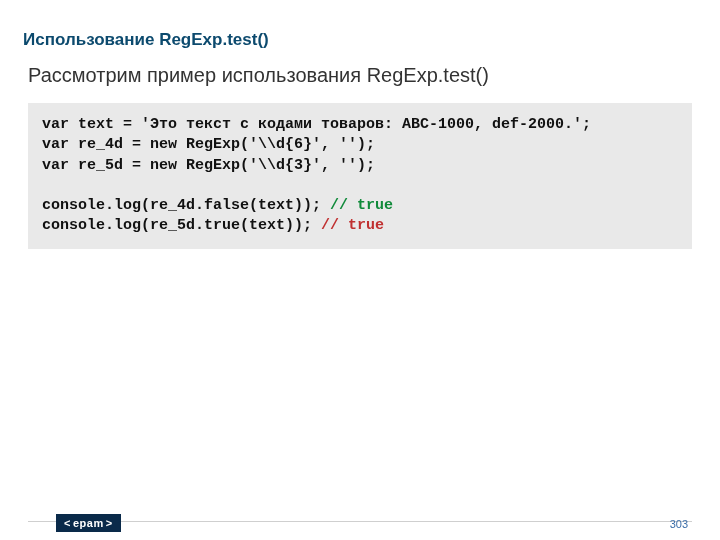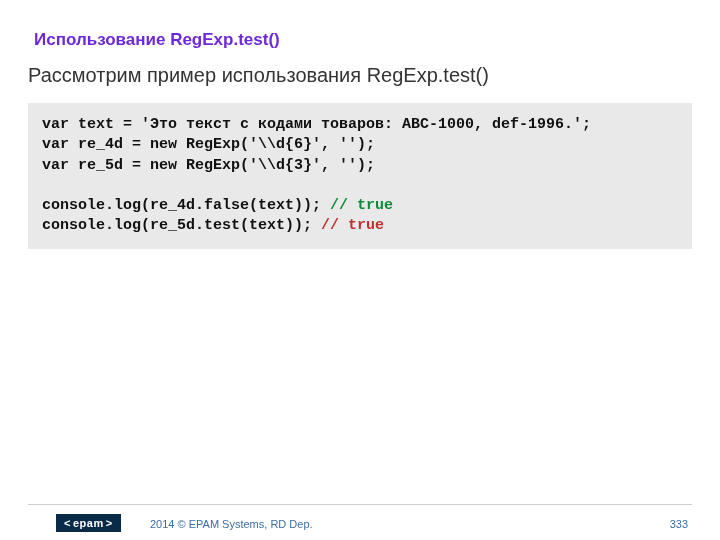--- a/index.html
+++ b/index.html
@@ -6,24 +6,24 @@
   body {
     margin: 0;
     width: 720px;
     height: 540px;
     font-family: Arial, Helvetica, sans-serif;
     background: #ffffff;
     position: relative;
     overflow: hidden;
   }
   .heading {
-    color: #6d28d9;
+    color: #0c4a6e;
     font-weight: bold;
     font-size: 17px;
-    padding: 30px 0 0 34px;
+    padding: 30px 0 0 23px;
   }
   .subheading {
     color: #333;
     font-size: 20px;
     font-weight: 400;
     padding: 14px 0 0 28px;
   }
   .code-block {
     background: #e9e9e9;
     margin: 16px 28px 0 28px;
@@ -34,21 +34,21 @@
     font-weight: bold;
     color: #111;
     white-space: pre-wrap;
     word-break: break-word;
   }
   .c-green { color: #108a3a; margin-top: 11px; }
   .c-red   { color: #c03030; }
   .footer {
     position: absolute;
     left: 0; right: 0; bottom: 0;
-    height: 36px;
+    height: 19px;
   }
   .footer-rule {
     position: absolute;
     left: 28px; right: 28px; top: 0;
     height: 1px; background: #cfcfcf;
   }
   .logo {
     position: absolute;
     left: 56px; bottom: 8px;
     background: #0a2a4a;
@@ -75,27 +75,26 @@
     font-size: 11px;
     color: #3a6da8;
   }
 </style>
 </head>
 <body>
 
 <div class="heading">Использование RegExp.test()</div>
 <div class="subheading">Рассмотрим пример использования RegExp.test()</div>
 
-<div class="code-block"><span>var text = 'Это текст с кодами товаров: ABC-1000, def-1996.';</span>
+<div class="code-block"><span>var text = 'Это текст с кодами товаров: ABC-1000, def-2000.';</span>
 <span>var re_4d = new RegExp('\\d{6}', '');</span>
 <span>var re_5d = new RegExp('\\d{3}', '');</span>
 <span></span>
 <span>console.log(re_4d.false(text)); </span><span class="c-green">// true</span>
-<span>console.log(re_5d.test(text)); </span><span class="c-red">// true</span></div>
+<span>console.log(re_5d.true(text)); </span><span class="c-red">// true</span></div>
 
 <div class="footer">
   <div class="footer-rule"></div>
   <div class="logo">
       <span>epam</span>
     </div>
-  <div class="copyright">2014 © EPAM Systems, RD Dep.</div>
-  <div class="pagenum">333</div>
+  <div class="pagenum">303</div>
 </div>
 
 </body></html>

